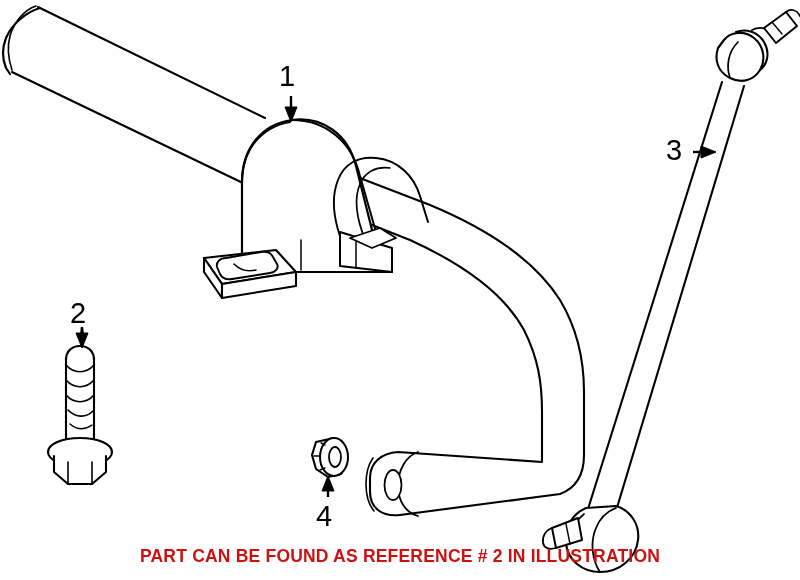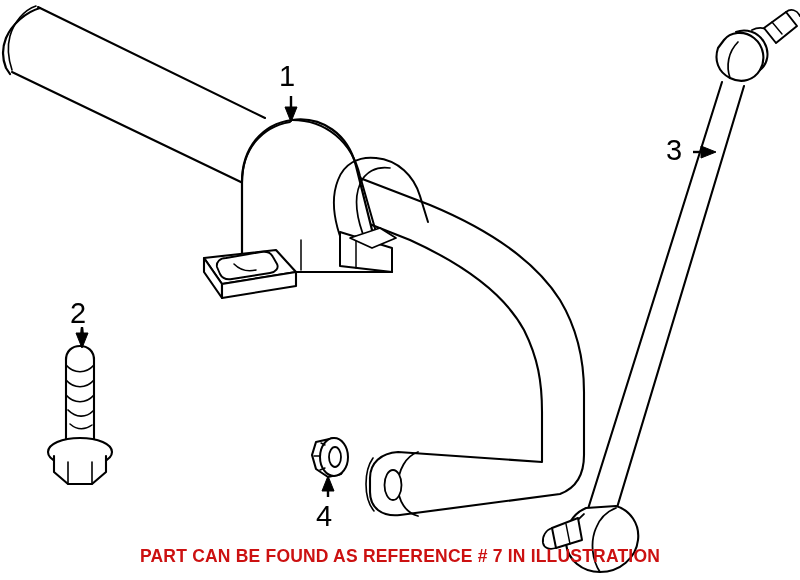--- a/index.html
+++ b/index.html
@@ -189,15 +189,15 @@
   </svg>
 
   <div class="callout-num" id="callout-1-label">1</div>
 
   <div class="callout-num" id="callout-2-label">2</div>
 
   <div class="callout-num" id="callout-3-label">3</div>
 
   <div class="callout-num" id="callout-4-label">4</div>
 
-  <div id="caption">PART CAN BE FOUND AS REFERENCE # 7 IN ILLUSTRATION</div>
+  <div id="caption">PART CAN BE FOUND AS REFERENCE # 2 IN ILLUSTRATION</div>
 
 </div>
 
 </body></html>

